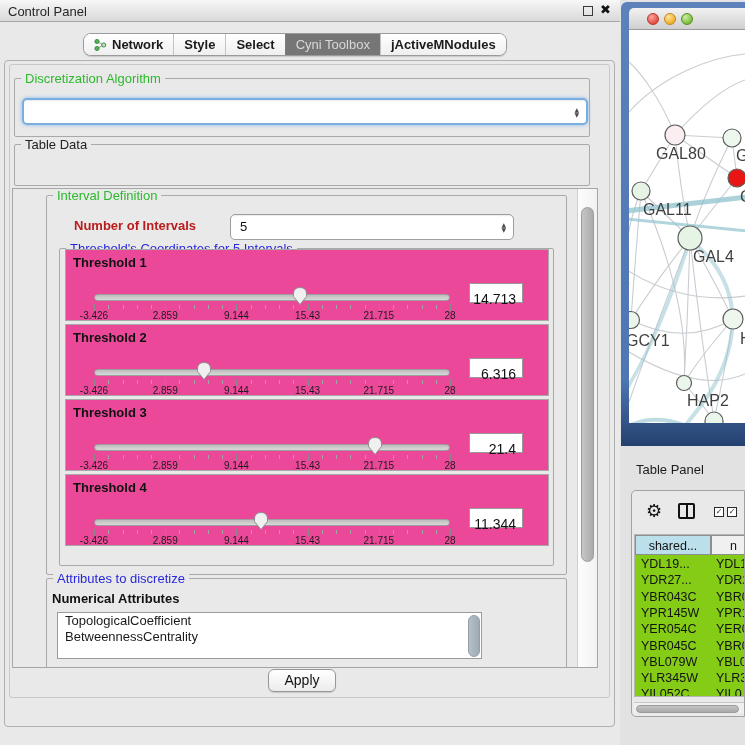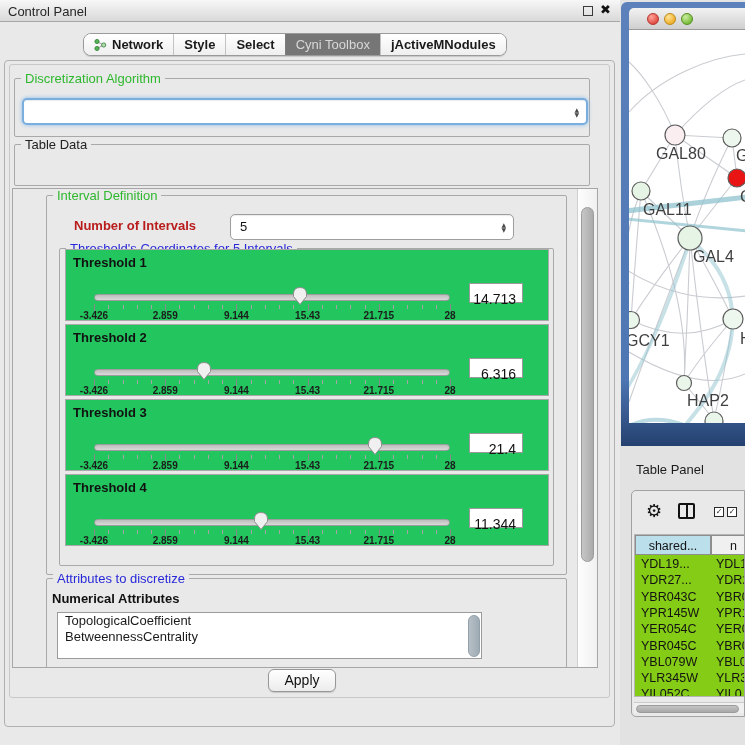--- a/index.html
+++ b/index.html
@@ -61,29 +61,29 @@
   #vscroll { position:absolute; left:577px; top:189px; width:20px; height:478px;
     background:linear-gradient(90deg,#fdfdfd,#f1f1f1); border-left:1px solid #cfcfcf; }
   #vscroll-thumb { position:absolute; left:3px; top:18px; width:13px; height:355px;
     background:linear-gradient(90deg,#c6c6c6,#ababab); border:1px solid #9b9b9b; border-radius:7px; }
 
   #interval-group { left:33px; top:6px; width:521px; height:380px; }
   #noi-label { position:absolute; left:27px; top:22px; font-size:13px; font-weight:bold; color:#b91c1c; }
   #noi-combo { left:183px; top:18px; width:284px; height:26px; }
   #thresh-group { left:12px; top:52px; width:495px; height:318px; }
 
-  .th-panel { position:absolute; left:5px; width:484px; height:72px; border:1px solid #a9a9a9; background:#22c55e; }
+  .th-panel { position:absolute; left:5px; width:484px; height:72px; border:1px solid #a9a9a9; background:#ec4899; }
   .th-label { position:absolute; left:7px; top:5px; font-size:13px; font-weight:bold; color:#111; }
   .th-track { position:absolute; left:28px; top:44px; width:356px; height:7px; border-radius:4px;
     background:linear-gradient(#bdbdbd,#d9d9d9); border:1px solid #9d9d9d; }
   .th-thumb { position:absolute; top:36px; }
   .tick { position:absolute; width:1px; background:#8a8a8a; }
   .tick.minor { height:4px; top:55px; background:#a5a5a5; }
   .tick.major { height:7px; top:54px; }
-  .ticklabel { position:absolute; top:60px; width:60px; text-align:center; font-size:10px; font-weight:bold; color:#1c1c1c; }
+  .ticklabel { position:absolute; top:60px; width:60px; text-align:center; font-size:10px; font-weight:normal; color:#1c1c1c; }
   .th-value { position:absolute; left:403px; top:33px; width:54px; height:20px; background:#fff;
     border:1px solid #999; font-size:14px; color:#111; text-align:right; line-height:31px; padding-right:6px; }
 
   #attrs-group { left:33px; top:389px; width:521px; height:108px; }
   #attrs-sub { position:absolute; left:5px; top:12px; font-size:13px; font-weight:bold; color:#111; }
   #attr-list { position:absolute; left:10px; top:33px; width:425px; height:47px; background:#fff;
     border:1px solid #9b9b9b; overflow:hidden; }
   .attr-item { font-size:13px; color:#1a1a1a; padding-left:7px; height:16px; line-height:16px; }
   #attr-scroll { position:absolute; right:1px; top:2px; width:12px; height:42px;
     background:linear-gradient(90deg,#b6bfc6,#9fabb4); border:1px solid #93a0a9; border-radius:6px; }

